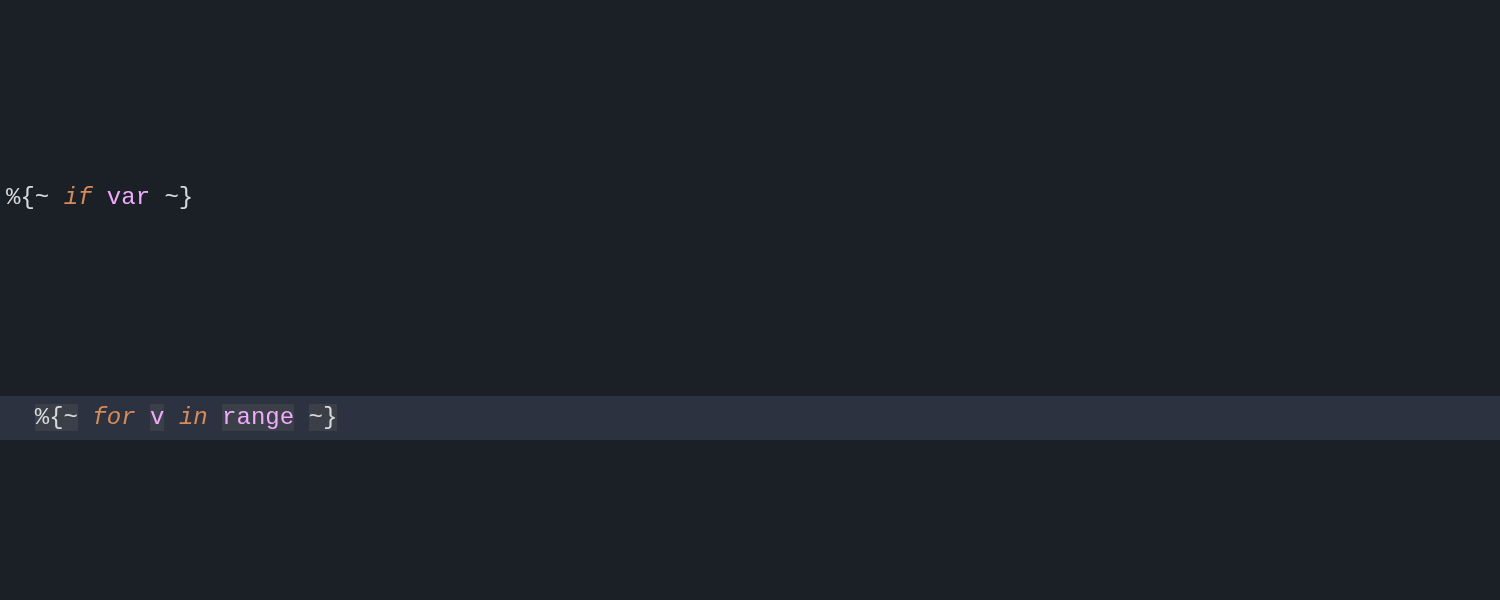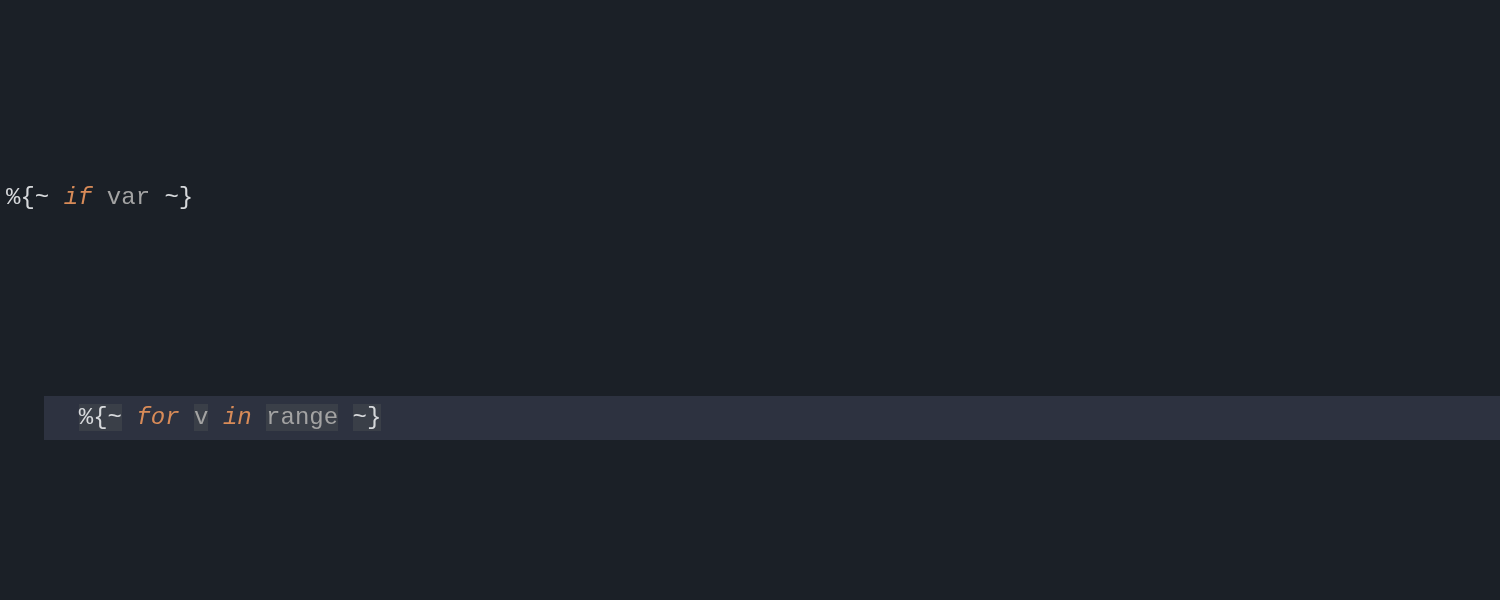--- a/index.html
+++ b/index.html
@@ -17,28 +17,27 @@
     position: relative;
     white-space: pre;
   }
   .line {
     position: relative;
     padding-left: 6px;
     height: 44px;
   }
   .line.highlight {
     background: #2d3240;
-    margin-left: 44px;
   }
   .tok-hl {
     background: #3a3f48;
   }
   .tok-kw   { color: #d88b58; font-style: italic; }   
   .tok-pl   { color: #d6d8db; }   
-  .tok-id   { color: #a3a3a3; }
+  .tok-id   { color: #f0abfc; }
 </style>
 </head>
 <body>
 
 <div class="editor">
 
   
   <div class="line"><span class="tok-pl">%{~</span> <span class="tok-kw">if</span> <span class="tok-id">var</span> <span class="tok-pl">~}</span></div>
 
   

